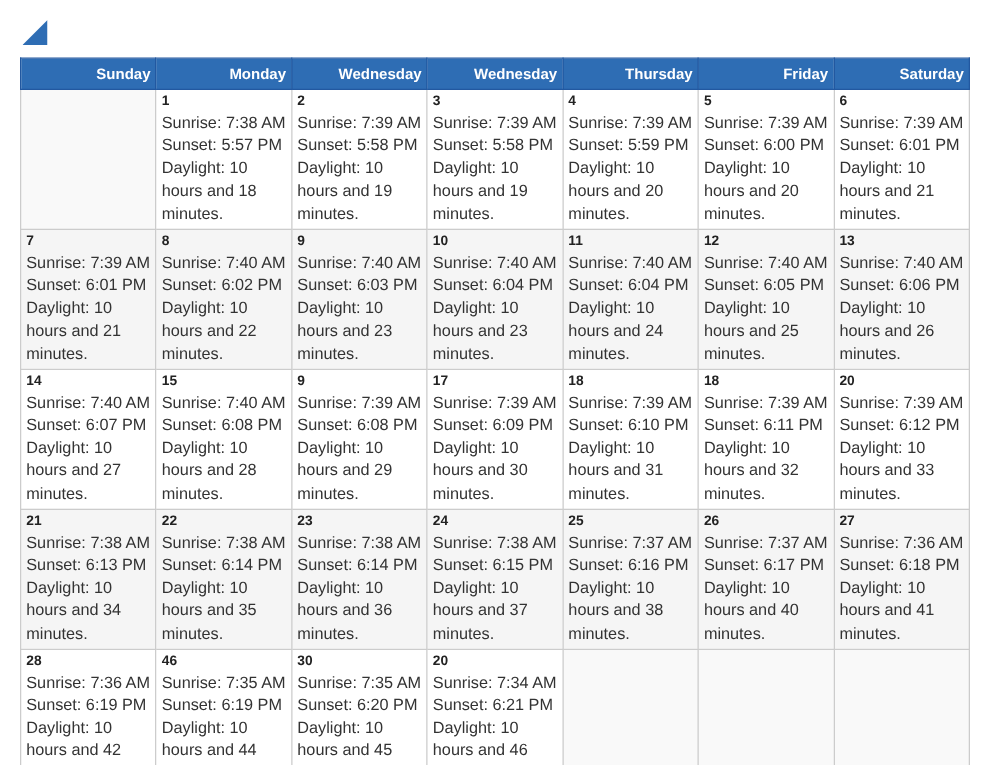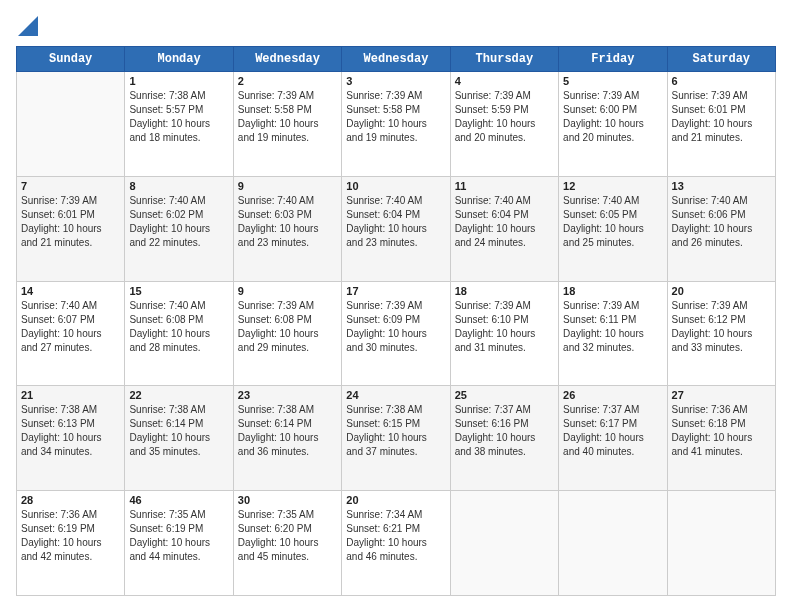--- a/index.html
+++ b/index.html
@@ -57,44 +57,43 @@
       border-collapse: collapse;
       width: 100%;
       table-layout: fixed;
     }
     .calendar th {
       background: #2e6db4;
       color: #fff;
       font-size: 12px;
       font-weight: bold;
       padding: 5px 4px;
-      text-align: center;
+      text-align: right;
       border: 1px solid #2258a0;
-      font-family: Liberation Mono, monospace;
     }
     .calendar td {
       border: 1px solid #ccc;
       vertical-align: top;
       padding: 3px 4px;
       font-size: 9.5px;
       color: #333;
       background: #fff;
       height: 82px;
     }
     .calendar td.empty {
       background: #f9f9f9;
     }
     .day-num {
       font-size: 11px;
       font-weight: bold;
       color: #222;
       margin-bottom: 2px;
     }
     .day-info {
-      font-size: 10px;
+      font-size: 13px;
       line-height: 1.4;
       color: #333;
     }
     .row-shade td {
       background: #f5f5f5;
     }
   </style>
 </head>
 <body>
 

